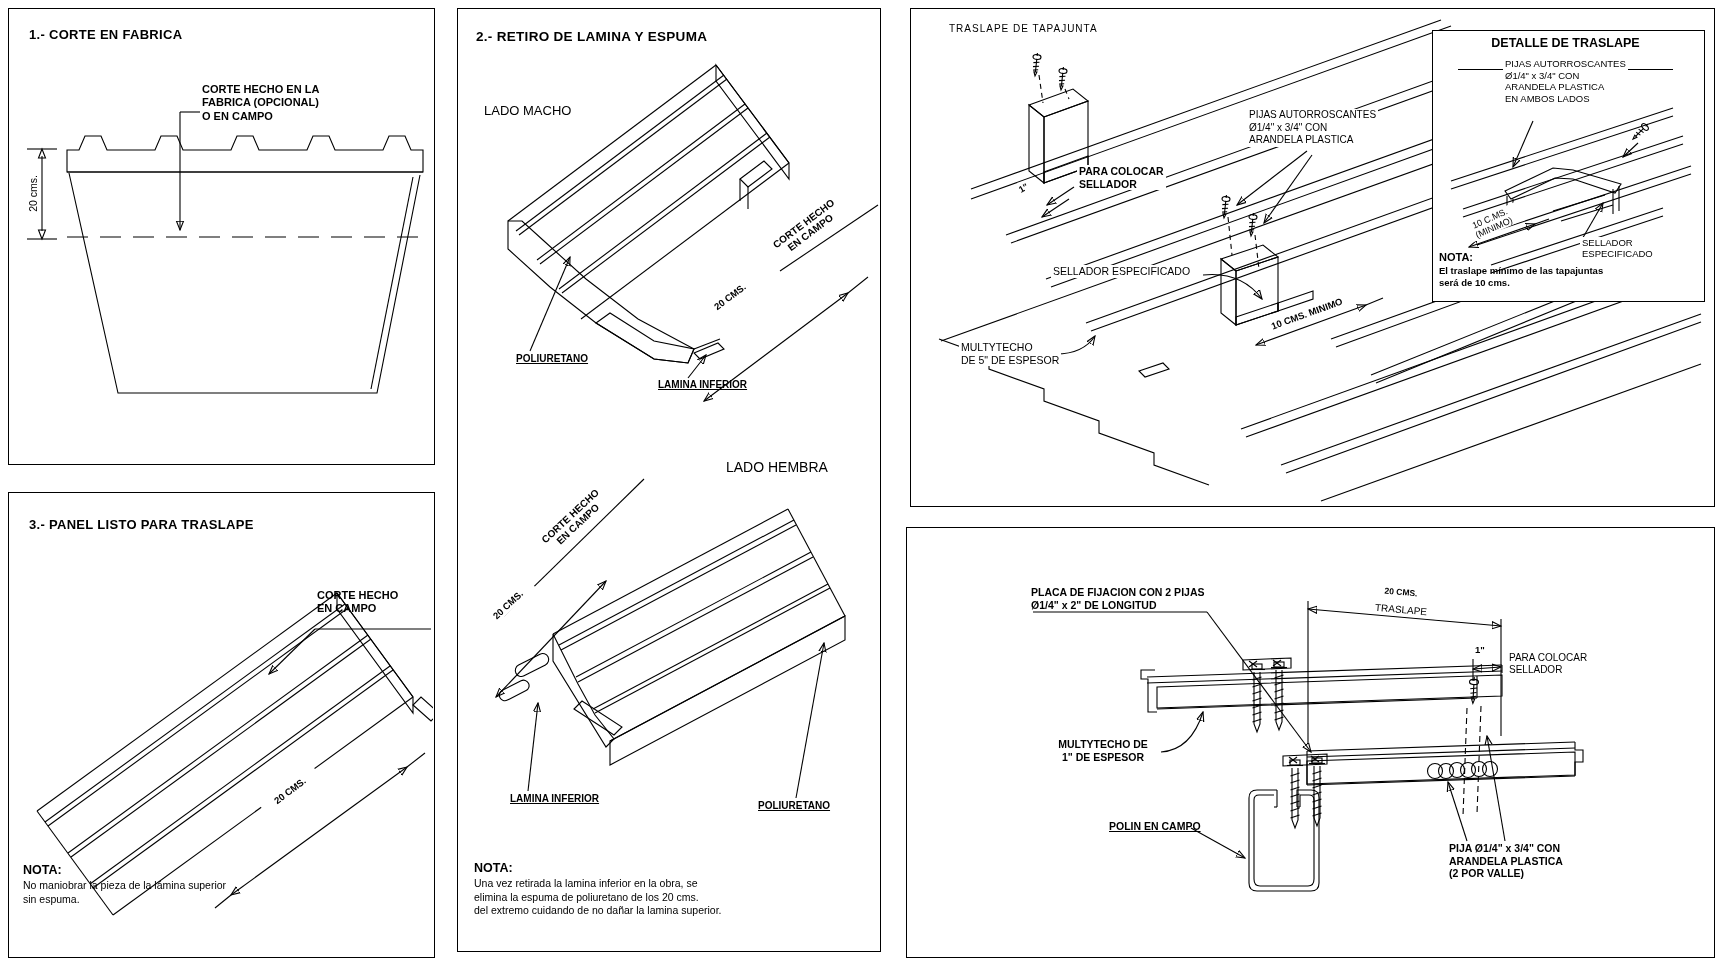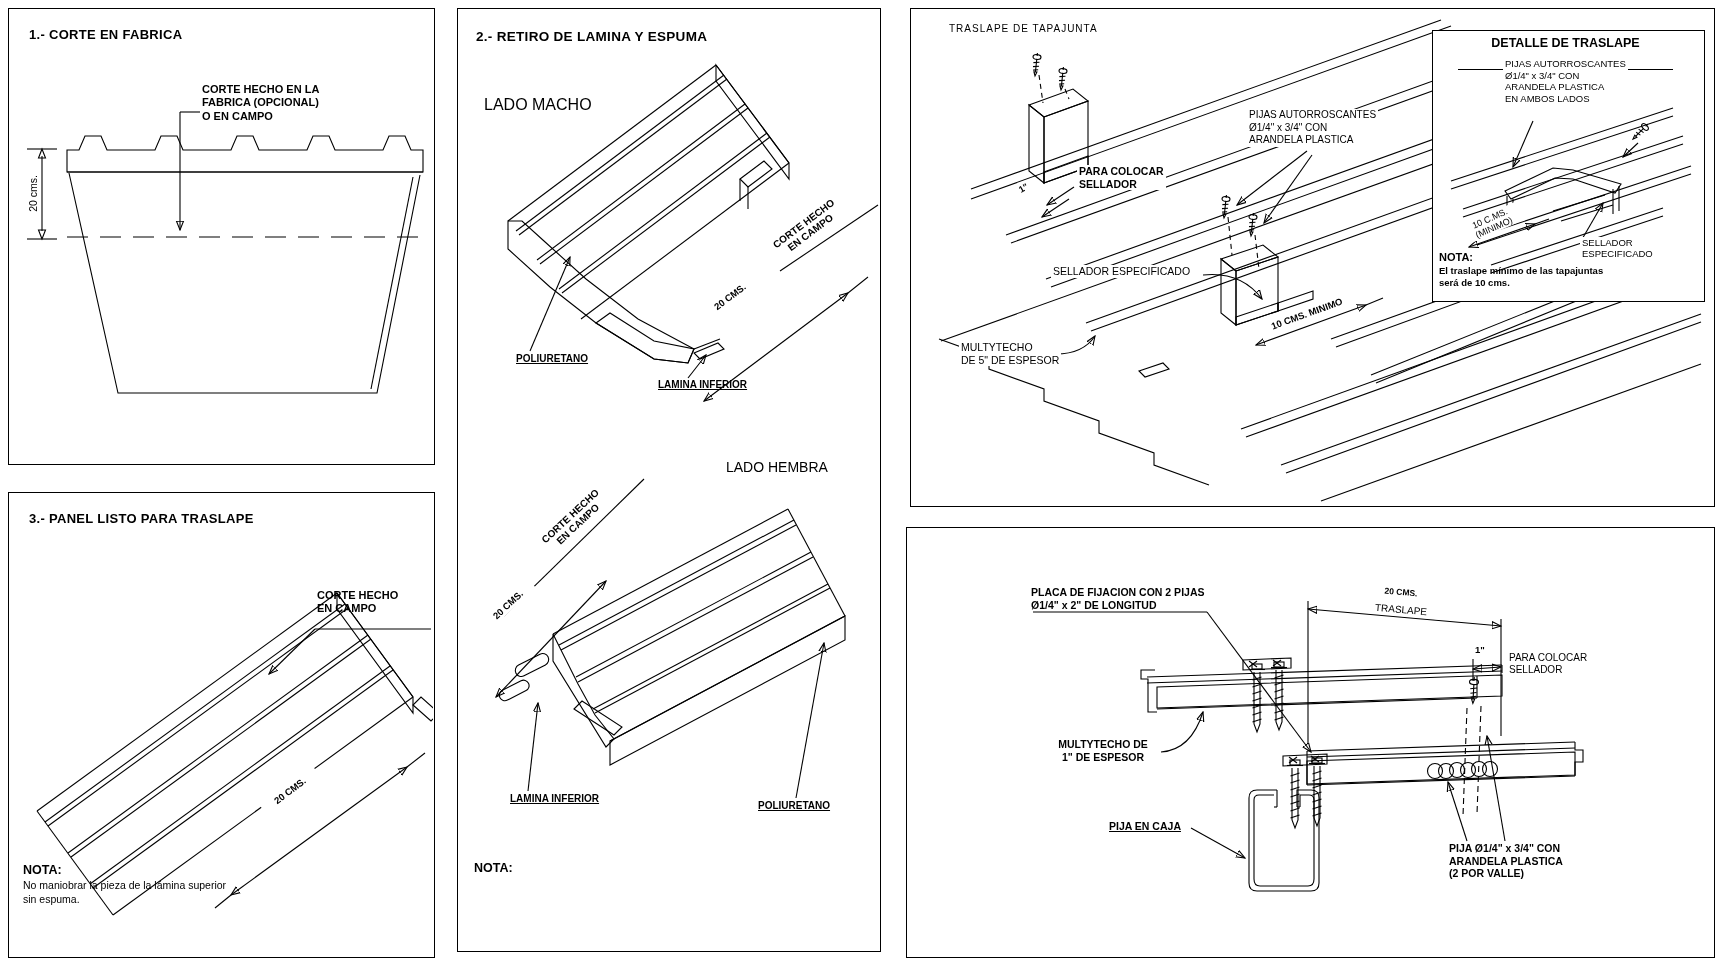--- a/index.html
+++ b/index.html
@@ -93,21 +93,21 @@
       <g>
         <line x1="222" y1="402" x2="398" y2="274" marker-start="url(#m3)" marker-end="url(#m3)"></line>
         <line x1="398" y1="274" x2="416" y2="260"></line>
         <line x1="222" y1="402" x2="206" y2="415"></line>
       </g>
       <g>
         <line x1="306" y1="136" x2="422" y2="136"></line>
         <line x1="306" y1="136" x2="260" y2="181" marker-end="url(#m3)"></line>
       </g>
     </svg>
-    <div class="t ttl" style="left:20px;top:18px">3.- PANEL LISTO PARA TRASLAPE</div>
+    <div class="t ttl" style="left:20px;top:24px">3.- PANEL LISTO PARA TRASLAPE</div>
     <div class="t b" style="left:308px;top:96px;font-size:11px">CORTE HECHO
 EN CAMPO</div>
     <div class="t b ctr bg" style="left:248px;top:292px;width:62px;font-size:9.5px;transform:rotate(-37deg)">20 CMS.</div>
     <div class="t notaT" style="left:14px;top:370px">NOTA:</div>
     <div class="t notaB" style="left:14px;top:386px">No maniobrar la pieza de la lámina superior
 sin espuma.</div>
   </section>
 
   <section class="box" style="left:457px;top:8px;width:424px;height:944px">
     <svg width="421" height="941" viewBox="0 0 421 941">
@@ -162,33 +162,36 @@
         <polygon points="116,700 156,726 164,718 124,692" fill="url(#h2)"></polygon>
         <rect x="56" y="650" width="36" height="12" rx="6" fill="#fff" transform="rotate(-27 74 656)"></rect>
         <rect x="40" y="676" width="32" height="11" rx="5.5" fill="#fff" transform="rotate(-27 56 681)"></rect>
         <line x1="38" y1="688" x2="148" y2="572" marker-start="url(#m2)" marker-end="url(#m2)"></line>
         <line x1="46" y1="607" x2="186" y2="470"></line>
         <line x1="70" y1="782" x2="80" y2="694" marker-end="url(#m2)"></line>
         <line x1="338" y1="789" x2="366" y2="634" marker-end="url(#m2)"></line>
       </g>
     </svg>
     <div class="t ttl" style="left:18px;top:20px;font-size:13.5px">2.- RETIRO DE LAMINA Y ESPUMA</div>
-    <div class="t" style="left:26px;top:86px;font-size:16px">LADO MACHO</div>
+    <div class="t" style="left:26px;top:94px;font-size:13px">LADO MACHO</div>
     <div class="t b ctr bg" style="left:303px;top:208px;width:88px;font-size:10px;line-height:11px;transform:rotate(-37deg)">CORTE HECHO
 EN CAMPO</div>
     <div class="t b ctr bg" style="left:240px;top:282px;width:60px;font-size:9.5px;transform:rotate(-37deg)">20 CMS.</div>
     <div class="t b u sm" style="left:58px;top:344px">POLIURETANO</div>
     <div class="t b u sm" style="left:200px;top:370px">LAMINA INFERIOR</div>
     <div class="t" style="left:268px;top:450px;font-size:14px">LADO HEMBRA</div>
     <div class="t b ctr bg" style="left:70px;top:500px;width:88px;font-size:10px;line-height:11px;transform:rotate(-43deg)">CORTE HECHO
 EN CAMPO</div>
     <div class="t b ctr bg" style="left:18px;top:590px;width:60px;font-size:9.5px;transform:rotate(-43deg)">20 CMS.</div>
     <div class="t b u sm" style="left:52px;top:784px">LAMINA INFERIOR</div>
     <div class="t b u sm" style="left:300px;top:791px">POLIURETANO</div>
     <div class="t notaT" style="left:16px;top:852px">NOTA:</div>
+    <div class="t notaB" style="left:16px;top:868px">Una vez retirada la lamina inferior en la obra, se
+elimina la espuma de poliuretano de los 20 cms.
+del extremo cuidando de no dañar la lamina superior.</div>
   </section>
 
   <section class="box" style="left:910px;top:8px;width:805px;height:499px">
     <svg width="802" height="496" viewBox="0 0 802 496">
       <defs>
         <pattern id="h4" width="4" height="4" patternUnits="userSpaceOnUse" patternTransform="rotate(60)">
           <line x1="0" y1="0" x2="0" y2="4" stroke="#000" stroke-width="1"></line>
         </pattern>
         <marker id="m4" viewBox="0 0 10 10" refX="9" refY="5" markerWidth="9" markerHeight="9" orient="auto-start-reverse">
           <path d="M0,1.4 L9,5 L0,8.6 z" fill="#000" stroke="none"></path>
@@ -428,19 +431,19 @@
     </svg>
     <div class="t b lbl" style="left:124px;top:58px;line-height:12.5px">PLACA DE FIJACION CON 2 PIJAS
 Ø1/4" x 2" DE LONGITUD</div>
     <div class="t b ctr bg" style="left:462px;top:59px;width:60px;font-size:8.5px;transform:rotate(5deg)">20 CMS.</div>
     <div class="t ctr bg" style="left:455px;top:76px;width:74px;font-size:10px;transform:rotate(5deg)">TRASLAPE</div>
     <div class="t b xs" style="left:568px;top:116px">1"</div>
     <div class="t sm" style="left:602px;top:124px;line-height:12px">PARA COLOCAR
 SELLADOR</div>
     <div class="t b lbl ctr" style="left:140px;top:210px;width:112px;line-height:12.5px">MULTYTECHO DE
 1" DE ESPESOR</div>
-    <div class="t b u lbl" style="left:202px;top:292px">PIJA EN CAJA</div>
+    <div class="t b u lbl" style="left:202px;top:292px">POLIN EN CAMPO</div>
     <div class="t b lbl" style="left:542px;top:314px;line-height:12.5px">PIJA Ø1/4" x 3/4" CON
 ARANDELA PLASTICA
 (2 POR VALLE)</div>
   </section>
 
 </div>
 
 </body></html>

